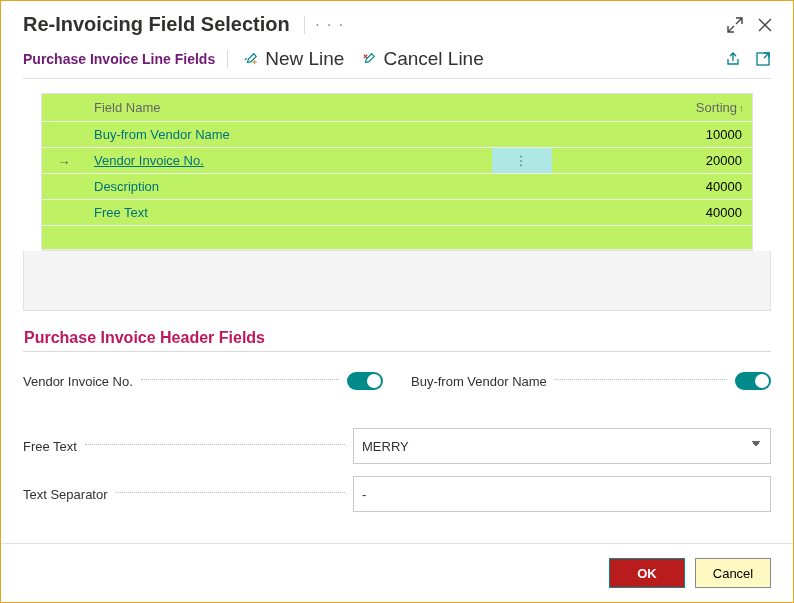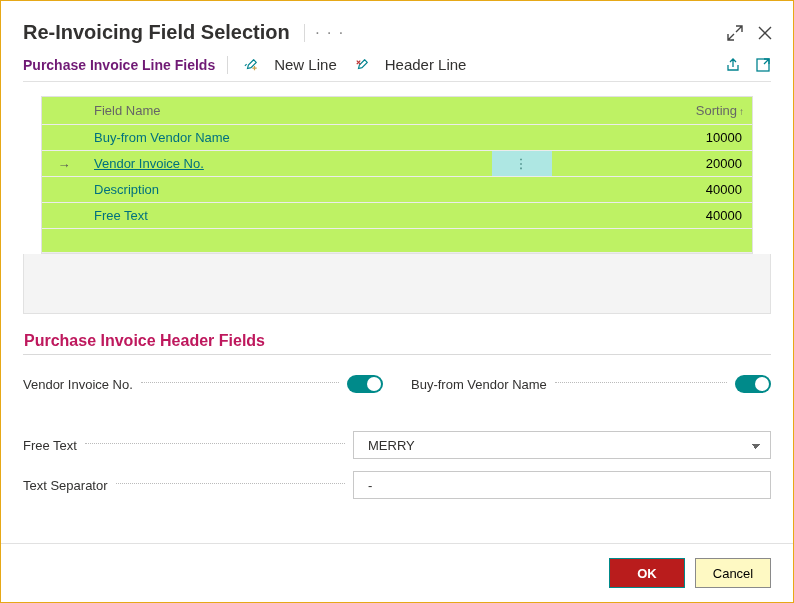--- a/index.html
+++ b/index.html
@@ -2,33 +2,33 @@
 <html><head>
 <meta charset="utf-8">
 <style>
   * { box-sizing: border-box; margin: 0; padding: 0; }
   body { font-family: "Segoe UI", Arial, sans-serif; background: #fff; }
   .window {
     width: 794px; height: 603px; border: 1px solid #e6a817;
     background: #fff; position: relative; overflow: hidden;
   }
   .titlebar {
-    display: flex; align-items: center; padding: 20px 20px 10px 22px;
+    display: flex; align-items: center; padding: 12px 20px 10px 22px;
   }
   .title { font-size: 20px; font-weight: 600; color: #323130; }
   .title-sep { width:1px; height:18px; background:#d9d9d9; margin:0 10px 0 14px; }
   .more-dots { color:#888; font-size:16px; letter-spacing:1px; cursor:pointer; }
   .titlebar-spacer { flex: 1; }
   .title-icon { width:16px; height:16px; margin-left:14px; cursor:pointer; color:#444; }
   .toolbar {
     display:flex; align-items:center; padding:0 22px 6px 22px;
   }
   .toolbar-label { font-size:14px; font-weight:600; color:#701a75; }
   .toolbar-sep { width:1px; height:18px; background:#d9d9d9; margin:0 12px; }
-  .toolbar-btn { display:flex; align-items:center; gap:16px; font-size:15px; color:#323130; cursor:pointer; padding:2px 4px; margin-right:10px;text-align:center; }
+  .toolbar-btn { display:flex; align-items:center; gap:7px; font-size:19px; color:#323130; cursor:pointer; padding:2px 4px; margin-right:10px;text-align:center; }
   .toolbar-btn svg { color:#00838f; }
   .toolbar-right { margin-left:auto; display:flex; gap:14px; }
   .teal-icon { color:#00838f; cursor:pointer; }
   .hr { height:1px; background:#e1e1e1; margin:0 22px 14px 22px; }
   .grid {
     margin:0 40px; border:1px solid #e1e1e1; background:#bef264;
   }
   .grid table { width:100%; border-collapse:collapse; }
   .grid th, .grid td { border-bottom:1px solid #ececec; font-size:13px; }
   .grid th { text-align:left; font-weight:400; color:#666; padding:6px 8px; }
@@ -53,21 +53,21 @@
     width:36px; height:18px; border-radius:10px; background:#008a8a;
     position:relative; cursor:pointer;
   }
   .toggle::after{
     content:""; position:absolute; right:2px; top:2px; width:14px; height:14px;
     background:#fff; border-radius:50%;
   }
   .input-row { display:flex; align-items:center; padding:6px 22px; }
   .input-label-wrap { display:flex; align-items:center; width:330px; }
   .select, .textinput {
-    flex:1; height:28px; border:1px solid #c8c8c8; font-size:13px; padding:0 14px;
+    flex:1; height:36px; border:1px solid #c8c8c8; font-size:13px; padding:0 8px;
     font-family:inherit; background:#fff; color:#323130;
   }
   .select { appearance:none; -webkit-appearance:none; background:
     linear-gradient(45deg, transparent 50%, #666 50%) calc(100% - 14px) 12px / 5px 5px no-repeat,
     linear-gradient(-45deg, transparent 50%, #666 50%) calc(100% - 9px) 12px / 5px 5px no-repeat,
     #fff;
   }
   .footer {
     position:absolute; bottom:0; left:0; right:0; padding:14px 22px;
     display:flex; justify-content:flex-end; gap:10px; border-top:1px solid #e1e1e1;
@@ -105,21 +105,21 @@
           <path d="M11 2l3 3M11 2L5 8l-1 4 4-1 6-6-3-3zM3 7l-2 2" stroke="currentColor" stroke-width="1.3" fill="none"></path>
           <path d="M12 9v5M9.5 11.5h5" stroke="#c7a050" stroke-width="1.4"></path>
         </svg>
       <span>New Line</span>
     </div>
     <div class="toolbar-btn">
       <svg width="14" height="14" viewBox="0 0 16 16">
           <path d="M11 2l3 3M11 2L5 8l-1 4 4-1 6-6-3-3z" stroke="currentColor" stroke-width="1.3" fill="none"></path>
           <path d="M2 3l4 4M6 3L2 7" stroke="#b33" stroke-width="1.4"></path>
         </svg>
-      <span>Header Line</span>
+      <span>Cancel Line</span>
     </div>
     <div class="toolbar-right">
       <svg width="16" height="16" viewBox="0 0 16 16" class="teal-icon">
           <path d="M3 8v5h10V8M8 2v8M5 5l3-3 3 3" stroke="currentColor" stroke-width="1.3" fill="none"></path>
         </svg>
       <svg width="16" height="16" viewBox="0 0 16 16" class="teal-icon">
           <rect x="2" y="2" width="12" height="12" stroke="currentColor" stroke-width="1.3" fill="none"></rect>
           <path d="M14 2l-5 5M14 7V2H9" stroke="currentColor" stroke-width="1.3" fill="none"></path>
         </svg>
     </div>

